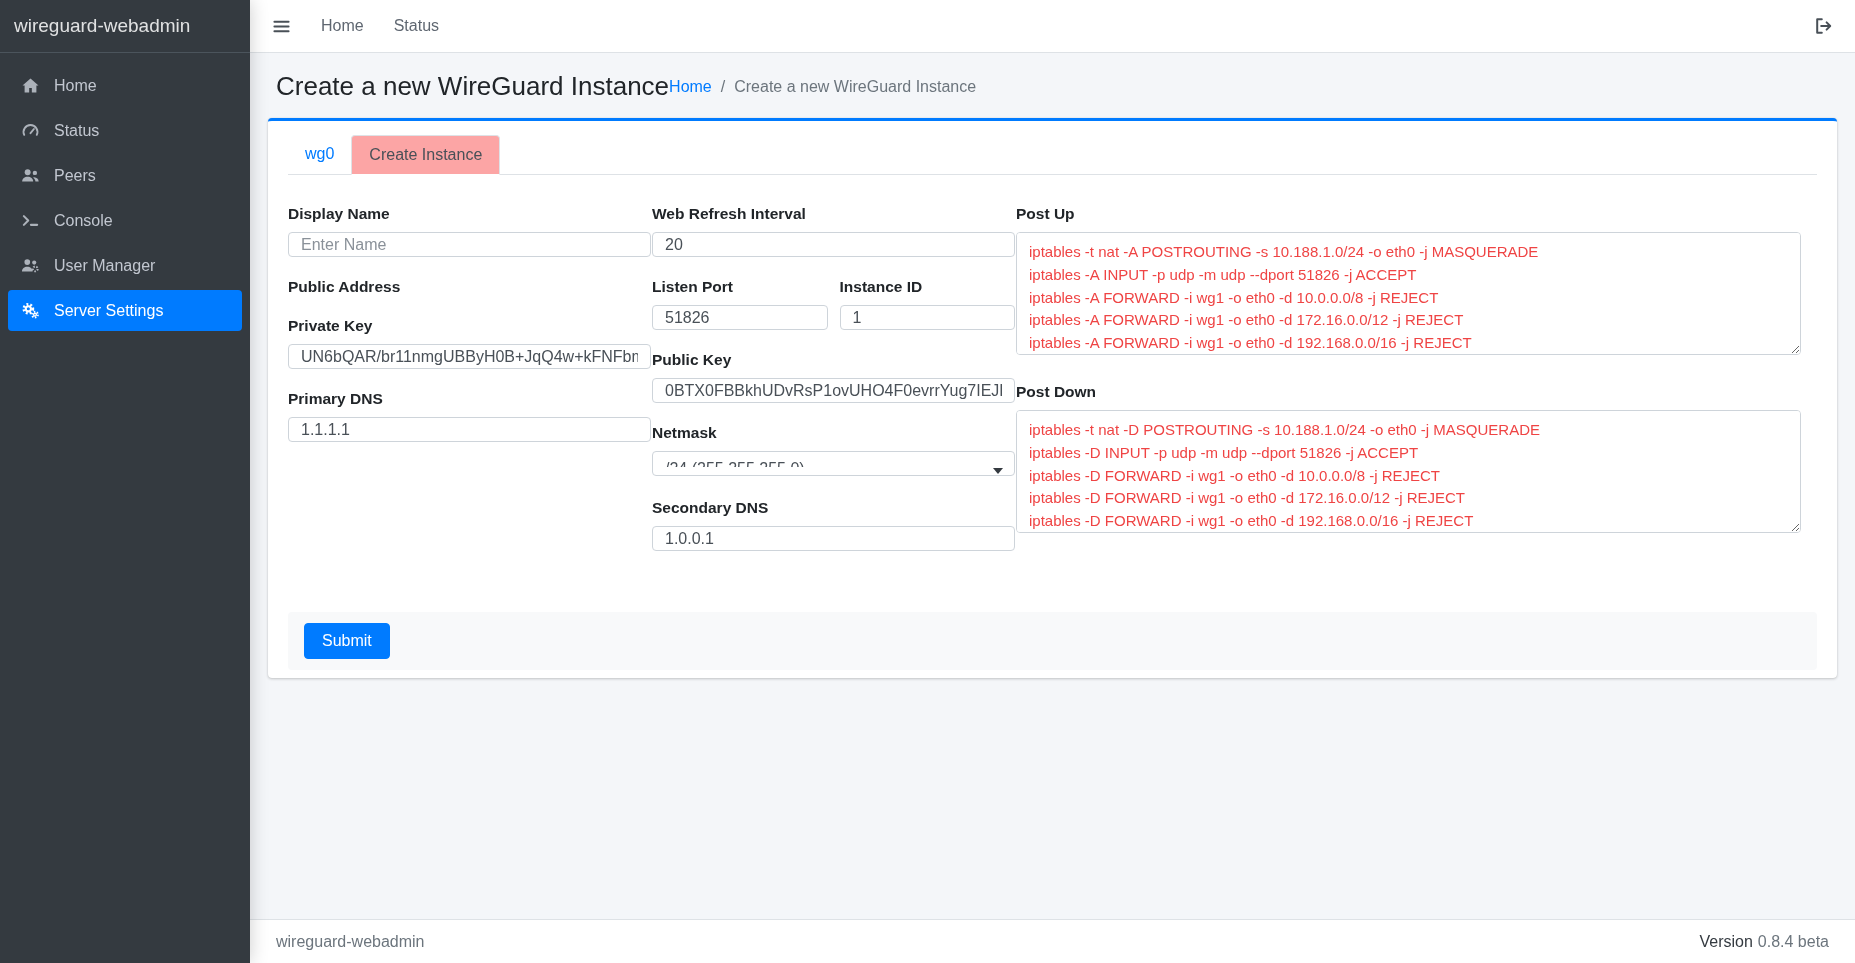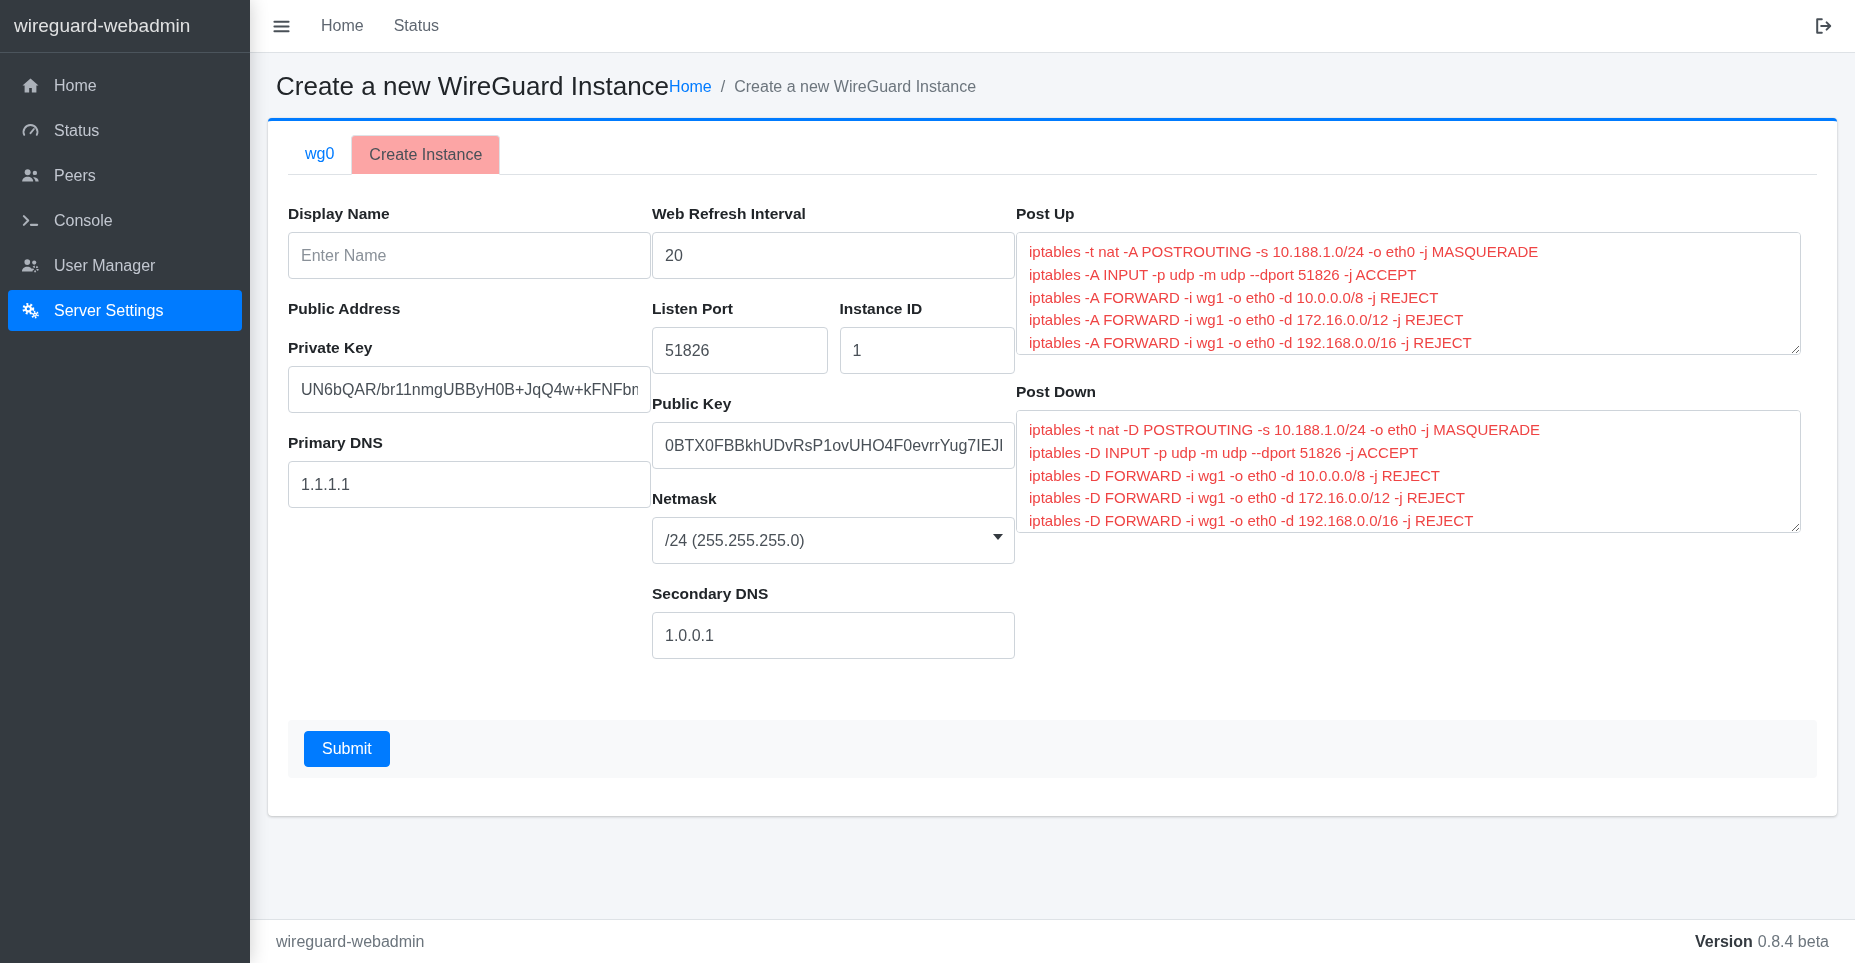--- a/index.html
+++ b/index.html
@@ -29,50 +29,50 @@
   .content-wrapper{flex:1;overflow:hidden}
   .content-header{display:flex;align-items:center;padding:18px 26px 16px 26px}
   .page-title{font-size:26px;font-weight:500;color:#212529}
   .breadcrumb{font-size:16px;display:flex;gap:9px;align-items:center}
   .breadcrumb a{color:#007bff;text-decoration:none;cursor:pointer}
   .breadcrumb .sep{color:#6c757d}
   .breadcrumb .current{color:#6c757d}
 
   
   .card{margin:0 18px;background:#fff;border-top:3px solid #007bff;border-radius:4px;box-shadow:0 0 1px rgba(0,0,0,.125),0 1px 3px rgba(0,0,0,.2)}
-  .card-body{padding:14px 20px 38px}
+  .card-body{padding:14px 20px 8px}
   .tabs{display:flex;border-bottom:1px solid #dee2e6}
   .tab{padding:10px 17px;font-size:16px;text-decoration:none;cursor:pointer}
   .tab.inactive{color:#007bff}
   .tab.active{color:#495057;background:#fca5a5;border:1px solid #dee2e6;border-bottom:1px solid #fff;border-radius:4px 4px 0 0;margin-bottom:-1px}
 
   
   .form-grid{display:grid;grid-template-columns:363px 363px 1fr;column-gap:1px;margin-top:30px;align-items:start}
   .col-right{padding-right:16px}
   .form-group{margin-bottom:21px}
   .form-group label{display:block;font-weight:700;font-size:15.5px;margin-bottom:9px;color:#212529}
-  .input{width:100%;height:47px;padding:8px 12px;border:1px solid #ced4da;border-radius:4px;font-size:16px;color:#495057;background:#fff;font-family:inherit;outline:none}
+  .input{width:100%;height:25px;padding:8px 12px;border:1px solid #ced4da;border-radius:4px;font-size:16px;color:#495057;background:#fff;font-family:inherit;outline:none}
   .input::placeholder{color:#8a9199}
   .field-row{display:flex;gap:12px}
   .field-row .form-group{flex:1}
   .select-wrap{position:relative}
   .select-wrap select{appearance:none;-webkit-appearance:none;padding-right:30px}
   .caret{position:absolute;right:12px;top:17px;width:0;height:0;border-left:5px solid transparent;border-right:5px solid transparent;border-top:6px solid #343a40;pointer-events:none}
   .textarea{width:100%;height:123px;padding:8px 12px;border:1px solid #ced4da;border-radius:4px;font-size:15px;line-height:1.52;color:#ef4444;font-family:inherit;resize:vertical;overflow-y:scroll;background:#fff;outline:none}
   .textarea::-webkit-scrollbar{width:15px}
   .textarea::-webkit-scrollbar-track{background:#f1f1f1;border-left:1px solid #e2e2e2}
   .textarea::-webkit-scrollbar-thumb{background:#c4c4c4;border:3px solid #f1f1f1;border-radius:8px}
   .post-up-group{margin-bottom:24px}
 
   .submit-strip{margin-top:40px;background:#f8f9fa;border-radius:4px;padding:11px 16px}
   .btn-primary{background:#007bff;color:#fff;border:1px solid #007bff;border-radius:4px;padding:8px 17px;font-size:16px;font-family:inherit;cursor:pointer}
 
   
   .footer{margin-top:auto;background:#fff;border-top:1px solid #dee2e6;height:44px;min-height:44px;display:flex;align-items:center;justify-content:space-between;padding:0 26px;font-size:16px;color:#6c757d}
-  .footer .version b{color:#343a40;font-weight:700;margin-right:5px}
+  .footer .version b{color:#343a40;font-weight:400;margin-right:5px}
 </style>
 </head>
 <body>
 
 <div class="layout">
 
   <aside class="sidebar">
     <div class="brand">wireguard-webadmin</div>
     <nav class="side-nav">
 

